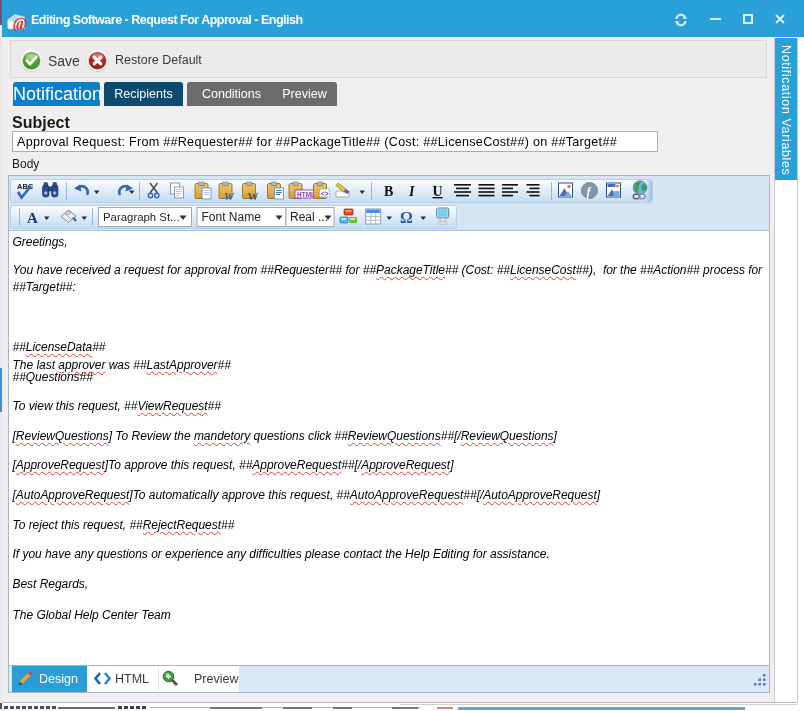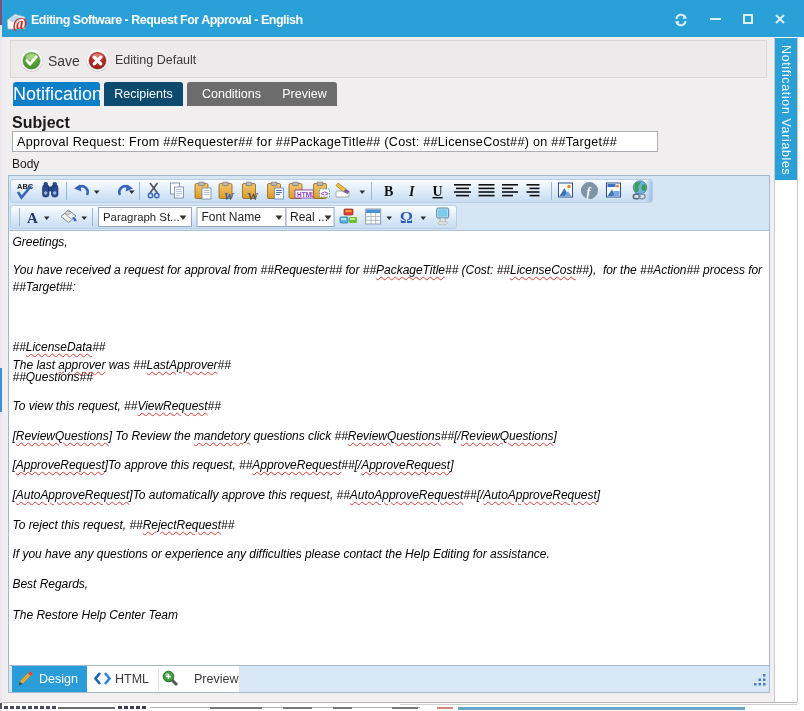--- a/index.html
+++ b/index.html
@@ -63,21 +63,21 @@
   <path d="M6.8 11.5 L10 15.2 L16.2 7.8" fill="none" stroke="#fff" stroke-width="2.8" stroke-linecap="round" stroke-linejoin="round"></path>
 </svg>
 <div class="abs" style="left:48px;top:53px;font-size:14px;color:#3a3a3a;">Save</div>
 <svg class="abs" style="left:86px;top:49px;" width="23" height="23" viewBox="0 0 23 23">
   <circle cx="11.5" cy="11.5" r="11" fill="url(#ring)"></circle>
   <circle cx="11.5" cy="11.5" r="10" fill="none" stroke="#fbfbfb" stroke-width="1.4"></circle>
   <circle cx="11.5" cy="11.5" r="8.6" fill="url(#red)"></circle>
   <ellipse cx="11.5" cy="7.8" rx="6" ry="3.4" fill="#fff" opacity="0.3"></ellipse>
   <path d="M8.2 8.2 L14.8 14.8 M14.8 8.2 L8.2 14.8" fill="none" stroke="#fff" stroke-width="3.2" stroke-linecap="round"></path>
 </svg>
-<div class="abs" style="left:115px;top:53px;font-size:12.5px;color:#3a3a3a;">Editing Default</div>
+<div class="abs" style="left:115px;top:53px;font-size:12.5px;color:#3a3a3a;">Restore Default</div>
 
 <div class="abs" style="left:13px;top:82px;width:87px;height:24px;background:#0E7FC6;border-radius:3px 3px 0 0;color:#fff;font-size:18px;text-align:center;line-height:24px;">Notification</div>
 <div class="abs" style="left:104px;top:82px;width:79px;height:24px;background:#0c4a6e;border-radius:3px 3px 0 0;color:#fff;font-size:12.5px;text-align:center;line-height:24px;">Recipients</div>
 <div class="abs" style="left:187px;top:82px;width:89px;height:24px;background:#6C6C6C;border-radius:3px 3px 0 0;color:#fff;font-size:12.5px;text-align:center;line-height:24px;">Conditions</div>
 <div class="abs" style="left:272px;top:82px;width:65px;height:24px;background:#6C6C6C;border-radius:3px 3px 0 0;color:#fff;font-size:12.5px;text-align:center;line-height:24px;">Preview</div>
 
 <div class="abs" style="left:12px;top:114px;font-size:16px;color:#1a1a1a;font-weight:bold;">Subject</div>
 <div class="abs" style="left:12px;top:131px;width:646px;height:21px;background:#fff;border:1px solid #ABADB3;"></div>
 <div class="abs" style="left:17px;top:134.8px;font-size:12.6px;letter-spacing:0.27px;color:#000;white-space:pre;">Approval Request: From ##Requester## for ##PackageTitle## (Cost: ##LicenseCost##) on ##Target##</div>
 <div class="abs" style="left:12px;top:156.5px;font-size:12px;color:#1a1a1a;">Body</div>
@@ -319,21 +319,21 @@
 <div class="bl" style="top:309.5px;margin-top:48px;">The last <span class="sp">approver</span> was ##<span class="sp">LastApprover</span>##</div>
 <div class="bl" style="top:339.5px;">##<span class="sp">LicenseData</span>##</div>
 <div class="bl" style="top:369.5px;">##Questions##</div>
 <div class="bl" style="top:398.5px;text-align:right;">To view this request, ##<span class="sp">ViewRequest</span>##</div>
 <div class="bl" style="top:428.5px;">[<span class="sp">ReviewQuestions</span>] To Review the <span class="sp">mandetory</span> questions click ##<span class="sp">ReviewQuestions</span>##[/<span class="sp">ReviewQuestions</span>]</div>
 <div class="bl" style="top:458px;">[<span class="sp">ApproveRequest</span>]To approve this request, ##<span class="sp">ApproveRequest</span>##[/<span class="sp">ApproveRequest</span>]</div>
 <div class="bl" style="top:487.5px;">[<span class="sp">AutoApproveRequest</span>]To automatically approve this request, ##<span class="sp">AutoApproveRequest</span>##[/<span class="sp">AutoApproveRequest</span>]</div>
 <div class="bl" style="top:517.5px;">To reject this request, ##<span class="sp">RejectRequest</span>##</div>
 <div class="bl" style="top:547px;">If you have any questions or experience any difficulties please contact the Help Editing for assistance.</div>
 <div class="bl" style="top:576.5px;">Best Regards,</div>
-<div class="bl" style="top:607.5px;">The Restore Help Center Team</div>
+<div class="bl" style="top:607.5px;">The Global Help Center Team</div>
 
 <div class="abs" style="left:9px;top:665px;width:760px;height:1px;background:#A3B8CB;"></div>
 <div class="abs" style="left:9px;top:666px;width:760px;height:26px;background:#D9E8F7;"></div>
 <div class="abs" style="left:87px;top:666px;width:152px;height:26px;background:#fff;"></div>
 <div class="abs" style="left:12px;top:666px;width:75px;height:26px;background:#2A9DD9;"></div>
 <svg class="abs" style="left:17px;top:670px;" width="16" height="17" viewBox="0 0 16 17">
   <rect x="2.5" y="6.7" width="11.5" height="3.8" rx="0.6" transform="rotate(-45 8 8.5)" fill="#F4B63F" stroke="#9a7a20" stroke-width="0.5"></rect>
   <rect x="2.5" y="7.9" width="11.5" height="1.2" transform="rotate(-45 8 8.5)" fill="#d89a28"></rect>
   <polygon points="2.6,12.2 5.6,13.9 2.0,15.3" fill="#3a3a3a"></polygon>
   <rect x="12" y="1.8" width="3.2" height="3.4" rx="1" transform="rotate(45 13.6 3.5)" fill="#e2453c"></rect>

